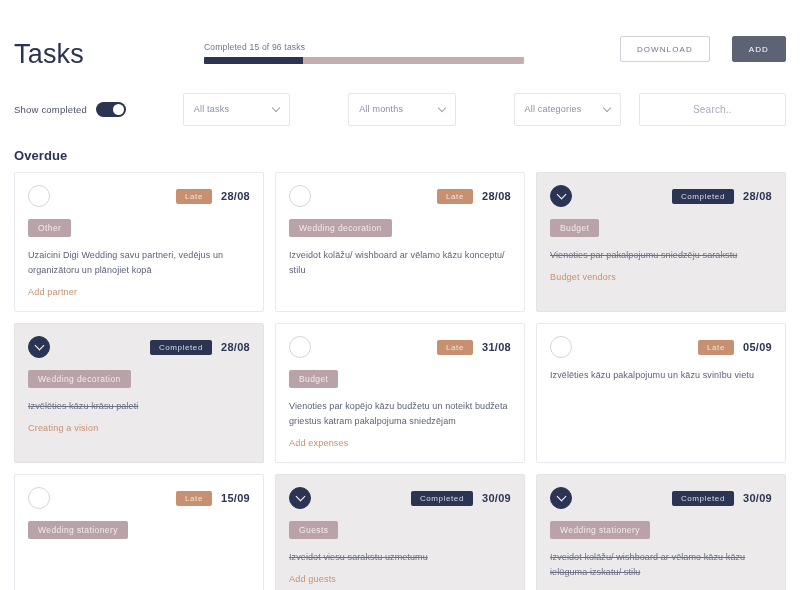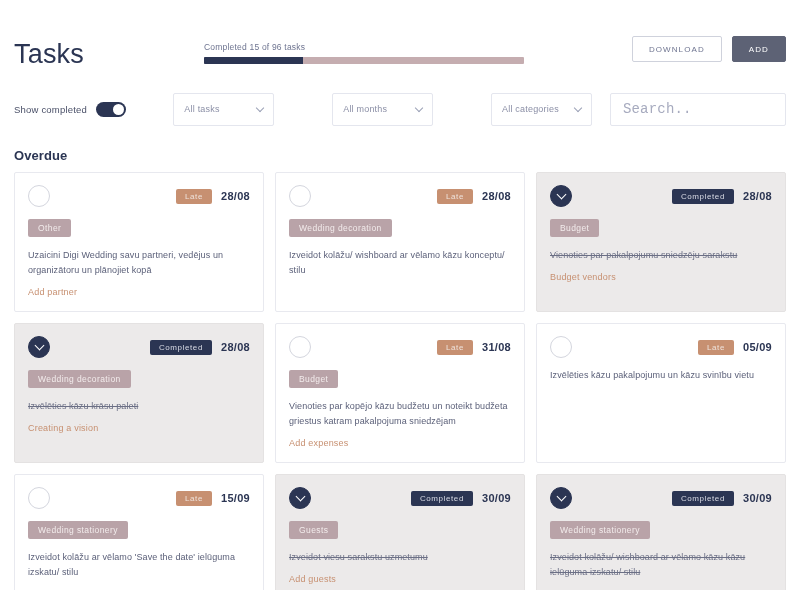--- a/index.html
+++ b/index.html
@@ -28,21 +28,21 @@
   .progress-label {
     font-size: 8.5px; color: #6e7490; letter-spacing: .2px;
     margin-bottom: 5px; white-space: nowrap;
   }
   .progress-track {
     height: 7px; width: 320px; background: #c5adb0; border-radius: 1px;
     position: relative; overflow: hidden;
   }
   .progress-fill { height: 7px; background: #2b3553; }
   .header-actions {
-    margin-left: auto; display: flex; gap: 10px; padding-top: 2px;
+    margin-left: auto; display: flex; gap: 22px; padding-top: 2px;
   }
   .btn {
     font-size: 8px; letter-spacing: 1.1px;
     padding: 0 16px; height: 26px; line-height: 26px;
     border-radius: 2px; cursor: pointer; text-align: center;
     white-space: nowrap;
   }
   .btn-outline {
     border: 1px solid #cfd2dc; background: #fff; color: #6e7490;
     min-width: 70px;
@@ -81,22 +81,22 @@
     width: 6px; height: 6px; margin-top: -4px;
     border-right: 1.3px solid #9aa0b6; border-bottom: 1.3px solid #9aa0b6;
     transform: rotate(45deg);
   }
   .search-box {
     flex: 1 1 auto; height: 33px; border: 1px solid #e4e6ee; background: #fff;
     border-radius: 2px; display: flex; align-items: center; padding: 0 12px;
   }
   .search-box input {
     border: 0; outline: 0; width: 100%; background: transparent;
-    font-family: Liberation Mono, monospace;
-    font-size: 14px; color: #8b8fa6; letter-spacing: .2px;
+    font-family: Liberation Sans, sans-serif;
+    font-size: 10px; color: #8b8fa6; letter-spacing: .2px; text-align: center;
   }
   .search-box input::placeholder { color: #a7abbf; }
 
   
   .section-title {
     font-size: 13px; font-weight: 700; color: #2b3553;
     padding: 12px 14px 9px 14px; letter-spacing: .1px;
   }
 
   
@@ -239,21 +239,21 @@
         </div><div class="tag">Budget</div><div class="desc">Vienoties par kopējo kāzu budžetu un noteikt budžeta griestus katram pakalpojuma sniedzējam</div><span class="link">Add expenses</span></div>
       <div class="card"><div class="card-top">
           <div class="check-circle"></div>
           <span class="status late">Late</span>
           <span class="date">05/09</span>
         </div><div class="desc">Izvēlēties kāzu pakalpojumu un kāzu svinību vietu</div></div>
       <div class="card"><div class="card-top">
           <div class="check-circle"></div>
           <span class="status late">Late</span>
           <span class="date">15/09</span>
-        </div><div class="tag">Wedding stationery</div><div class="desc">Izveidot kolāžu ar vēlamo 'Save the date' ielūguma izskatu/ stilu</div></div>
+        </div><div class="tag">Wedding stationery</div></div>
       <div class="card completed"><div class="card-top">
           <div class="check-circle done">
             <span class="dchev"></span>
           </div>
           <span class="status done">Completed</span>
           <span class="date">30/09</span>
         </div><div class="tag">Guests</div><div class="desc">Izveidot viesu sarakstu uzmetumu</div><span class="link">Add guests</span></div>
       <div class="card completed"><div class="card-top">
           <div class="check-circle done">
             <span class="dchev"></span>

